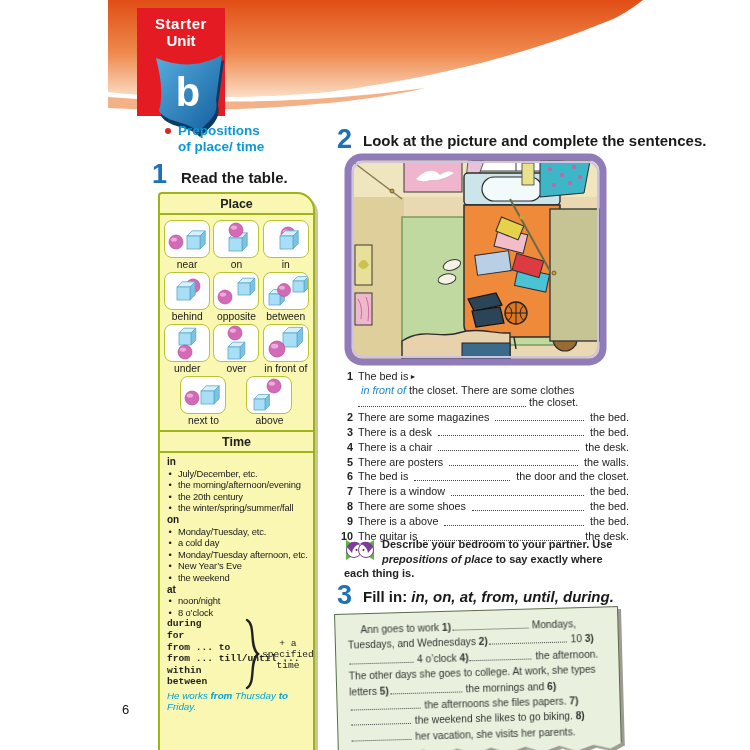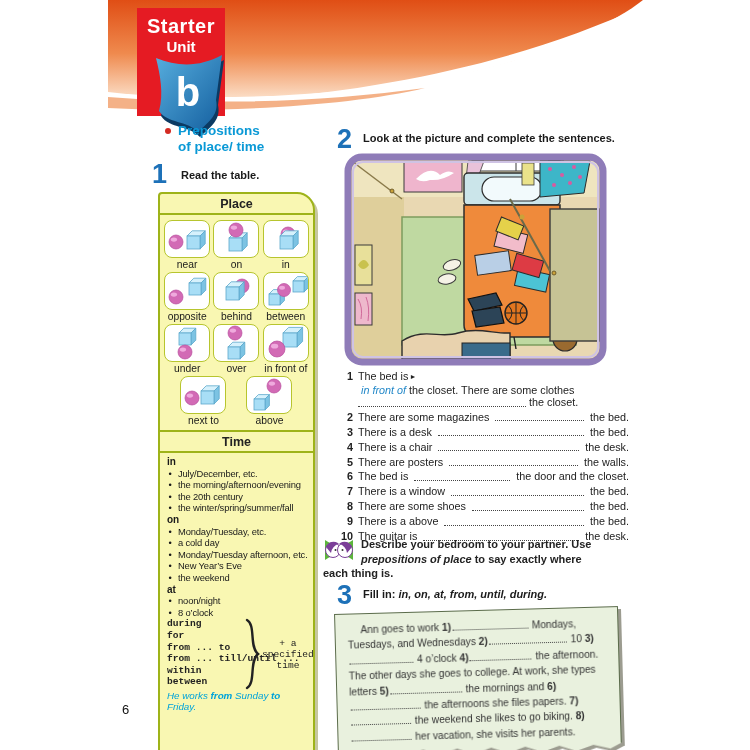--- a/index.html
+++ b/index.html
@@ -4,30 +4,30 @@
 <style>
   html,body{margin:0;padding:0;background:#fff;}
   #page{position:relative;width:750px;height:750px;background:#fff;overflow:hidden;
         font-family:"Liberation Sans",sans-serif;color:#222;}
   .abs{position:absolute;}
 
   
   #banner{left:0;top:0;}
   .unit-box{left:137px;top:8px;width:88px;height:108px;background:#e51b23;
             color:#fff;text-align:center;padding-top:7px;box-sizing:border-box;}
-  .unit-box .ul1{font-size:20px;font-weight:bold;letter-spacing:.5px;}
+  .unit-box .ul1{font-size:15px;font-weight:bold;letter-spacing:.5px;}
   .unit-box .ul2{font-size:15px;font-weight:bold;}
   #ribbon{left:146px;top:50px;}
   #ribbon text{font-family:"Liberation Sans",sans-serif;}
 
   
   .topic{left:178px;top:123px;color:#0a99d6;font-weight:bold;font-size:13.5px;line-height:16px;}
   .topic .dot{position:absolute;left:-13px;top:5px;width:6px;height:6px;border-radius:50%;background:#d42a22;}
   .exnum{color:#1d71b8;font-weight:bold;font-size:27px;line-height:27px;}
-  .instr{font-weight:bold;font-size:11px;color:#1a1a1a;}
+  .instr{font-weight:bold;font-size:15px;color:#1a1a1a;}
 
   
   #gramtable{left:158px;top:192px;width:157px;height:658px;box-sizing:border-box;
      background:#f9f7b2;border:2px solid #9eb319;border-radius:4px 18px 12px 6px;
      box-shadow:3px 4px 0 #c6c6a0;overflow:hidden;}
   .tbl-head{font-weight:bold;font-size:12.5px;text-align:center;padding:3px 0 2px;
      border-bottom:2px solid #9eb319;}
   .tbl-head.time{border-top:2px solid #9eb319;margin-top:2px;}
   #place-grid{display:grid;grid-template-columns:repeat(3,1fr);gap:2px 3px;padding:5px 4px 2px;}
   .cellwrap{text-align:center;}
@@ -56,21 +56,21 @@
   .sent .body{flex:1;display:flex;align-items:flex-end;min-width:0;}
   .sent .body.multi{display:block;}
   .st{white-space:pre;flex:none;}
   .ans{color:#2187c8;font-style:italic;white-space:pre;}
   .mk{font-size:7px;vertical-align:1px;padding:0 1px;}
   .dots{display:inline-block;border-bottom:1.8px dotted #444;height:9px;flex:none;}
   .dots.fill{flex:1;margin:0 3px 2px;}
   .body.multi .dots{margin-bottom:-1px;}
 
   
-  #speaking{left:323px;top:537px;width:286px;font-size:11px;font-weight:bold;line-height:14.5px;}
+  #speaking{left:344px;top:537px;width:286px;font-size:11px;font-weight:bold;line-height:14.5px;}
   #speak-icon{float:left;margin:0 6px 0 0;}
   #speaking .it{font-style:italic;}
 
   
   #ex3-instr .opts{font-style:italic;font-weight:normal;font-weight:bold;text-align:center;}
   .paper-wrap{left:336px;top:610px;transform:rotate(-1.6deg);filter:drop-shadow(3px 3px 0 rgba(90,90,70,.6));}
   .paper{width:284px;box-sizing:border-box;background:#e9f1de;border:1px solid #5a6b4a;
      padding:8px 12px 12px;clip-path:polygon(0 0,100% 0,100% 94%,96% 98%,90% 95%,84% 99%,78% 95%,72% 99%,66% 95%,60% 99%,54% 95%,48% 99%,42% 95%,36% 99%,30% 95%,24% 99%,18% 95%,12% 99%,6% 95%,0 99%);}
   #fill-par{margin:0;font-size:10.2px;line-height:15.4px;color:#333;text-indent:13px;}
   #fill-par b{font-weight:bold;}
@@ -150,37 +150,37 @@
               <circle cx="24" cy="13" r="7" fill="#d26ab5" stroke="#b84d9e" stroke-width="0.7"></circle>
   <ellipse cx="21.9" cy="10.55" rx="3.15" ry="2.1" fill="#efaadd"></ellipse>
               <polygon points="16,15 21.2,9.8 34.2,9.8 29,15" fill="#d6f1fc" stroke="#5ca8cc" stroke-width="0.8"></polygon>
   <polygon points="29,15 34.2,9.8 34.2,22.8 29,28" fill="#7cc3e3" stroke="#5ca8cc" stroke-width="0.8"></polygon>
   <rect x="16" y="15" width="13" height="13" fill="#a8def6" stroke="#5ca8cc" stroke-width="0.8"></rect>
             </svg></div>
           <div class="celllabel">in</div>
         </div>
         <div class="cellwrap">
           <div class="cellbox"><svg width="44" height="36" viewBox="0 0 44 36">
+              <circle cx="28" cy="13" r="7" fill="#d26ab5" stroke="#b84d9e" stroke-width="0.7"></circle>
+  <ellipse cx="25.9" cy="10.55" rx="3.15" ry="2.1" fill="#efaadd"></ellipse>
+              <polygon points="12,14 17.2,8.8 30.2,8.8 25,14" fill="#d6f1fc" stroke="#5ca8cc" stroke-width="0.8"></polygon>
+  <polygon points="25,14 30.2,8.8 30.2,21.8 25,27" fill="#7cc3e3" stroke="#5ca8cc" stroke-width="0.8"></polygon>
+  <rect x="12" y="14" width="13" height="13" fill="#a8def6" stroke="#5ca8cc" stroke-width="0.8"></rect>
+            </svg></div>
+          <div class="celllabel">behind</div>
+        </div>
+        <div class="cellwrap">
+          <div class="cellbox"><svg width="44" height="36" viewBox="0 0 44 36">
               <circle cx="11" cy="24" r="7" fill="#d26ab5" stroke="#b84d9e" stroke-width="0.7"></circle>
   <ellipse cx="8.9" cy="21.55" rx="3.15" ry="2.1" fill="#efaadd"></ellipse>
               <polygon points="24,10 28.8,5.199999999999999 40.8,5.199999999999999 36,10" fill="#d6f1fc" stroke="#5ca8cc" stroke-width="0.8"></polygon>
   <polygon points="36,10 40.8,5.199999999999999 40.8,17.2 36,22" fill="#7cc3e3" stroke="#5ca8cc" stroke-width="0.8"></polygon>
   <rect x="24" y="10" width="12" height="12" fill="#a8def6" stroke="#5ca8cc" stroke-width="0.8"></rect>
             </svg></div>
           <div class="celllabel">opposite</div>
-        </div>
-        <div class="cellwrap">
-          <div class="cellbox"><svg width="44" height="36" viewBox="0 0 44 36">
-              <circle cx="28" cy="13" r="7" fill="#d26ab5" stroke="#b84d9e" stroke-width="0.7"></circle>
-  <ellipse cx="25.9" cy="10.55" rx="3.15" ry="2.1" fill="#efaadd"></ellipse>
-              <polygon points="12,14 17.2,8.8 30.2,8.8 25,14" fill="#d6f1fc" stroke="#5ca8cc" stroke-width="0.8"></polygon>
-  <polygon points="25,14 30.2,8.8 30.2,21.8 25,27" fill="#7cc3e3" stroke="#5ca8cc" stroke-width="0.8"></polygon>
-  <rect x="12" y="14" width="13" height="13" fill="#a8def6" stroke="#5ca8cc" stroke-width="0.8"></rect>
-            </svg></div>
-          <div class="celllabel">behind</div>
         </div>
         <div class="cellwrap">
           <div class="cellbox"><svg width="44" height="36" viewBox="0 0 44 36">
               <polygon points="5,21 9.4,16.6 20.4,16.6 16,21" fill="#d6f1fc" stroke="#5ca8cc" stroke-width="0.8"></polygon>
   <polygon points="16,21 20.4,16.6 20.4,27.6 16,32" fill="#7cc3e3" stroke="#5ca8cc" stroke-width="0.8"></polygon>
   <rect x="5" y="21" width="11" height="11" fill="#a8def6" stroke="#5ca8cc" stroke-width="0.8"></rect>
               <circle cx="20" cy="17" r="6.5" fill="#d26ab5" stroke="#b84d9e" stroke-width="0.7"></circle>
   <ellipse cx="18.05" cy="14.725" rx="2.9250000000000003" ry="1.95" fill="#efaadd"></ellipse>
               <polygon points="29,8 33.4,3.5999999999999996 44.4,3.5999999999999996 40,8" fill="#d6f1fc" stroke="#5ca8cc" stroke-width="0.8"></polygon>
   <polygon points="40,8 44.4,3.5999999999999996 44.4,14.6 40,19" fill="#7cc3e3" stroke="#5ca8cc" stroke-width="0.8"></polygon>
@@ -301,21 +301,21 @@
           <div>between</div>
         </div>
       <svg id="brace-svg" width="18" height="72">
         <path d="M3,2 C12,7 5,29 14,36 C5,43 12,65 3,70" fill="none" stroke="#222" stroke-width="2.4" stroke-linecap="round"></path>
       </svg>
       <div class="brace-note">
           <div>+ a specified</div>
           <div>time</div>
         </div>
     </div>
-    <div id="time-example"><span>He works </span><b>from</b><span> Sunday </span><b>to</b><span> Friday.</span></div>
+    <div id="time-example"><span>He works </span><b>from</b><span> Thursday </span><b>to</b><span> Friday.</span></div>
   </div>
 
   <div class="abs exnum" style="left:337px;top:126px;">2</div>
   <div class="abs instr" style="left:363px;top:132px;">Look at the picture and complete the sentences.</div>
 
   <svg id="picture" class="abs" width="263" height="213" viewBox="0 0 263 213">
     <rect x="4" y="4" width="255" height="205" rx="14" fill="#e2d2a0"></rect>
     <rect x="8" y="8" width="247" height="40" fill="#efe5bf"></rect>
     <rect x="56" y="44" width="199" height="161" fill="#e9d8b2"></rect>
     <rect x="8" y="44" width="52" height="161" fill="#dfcf9b"></rect>

